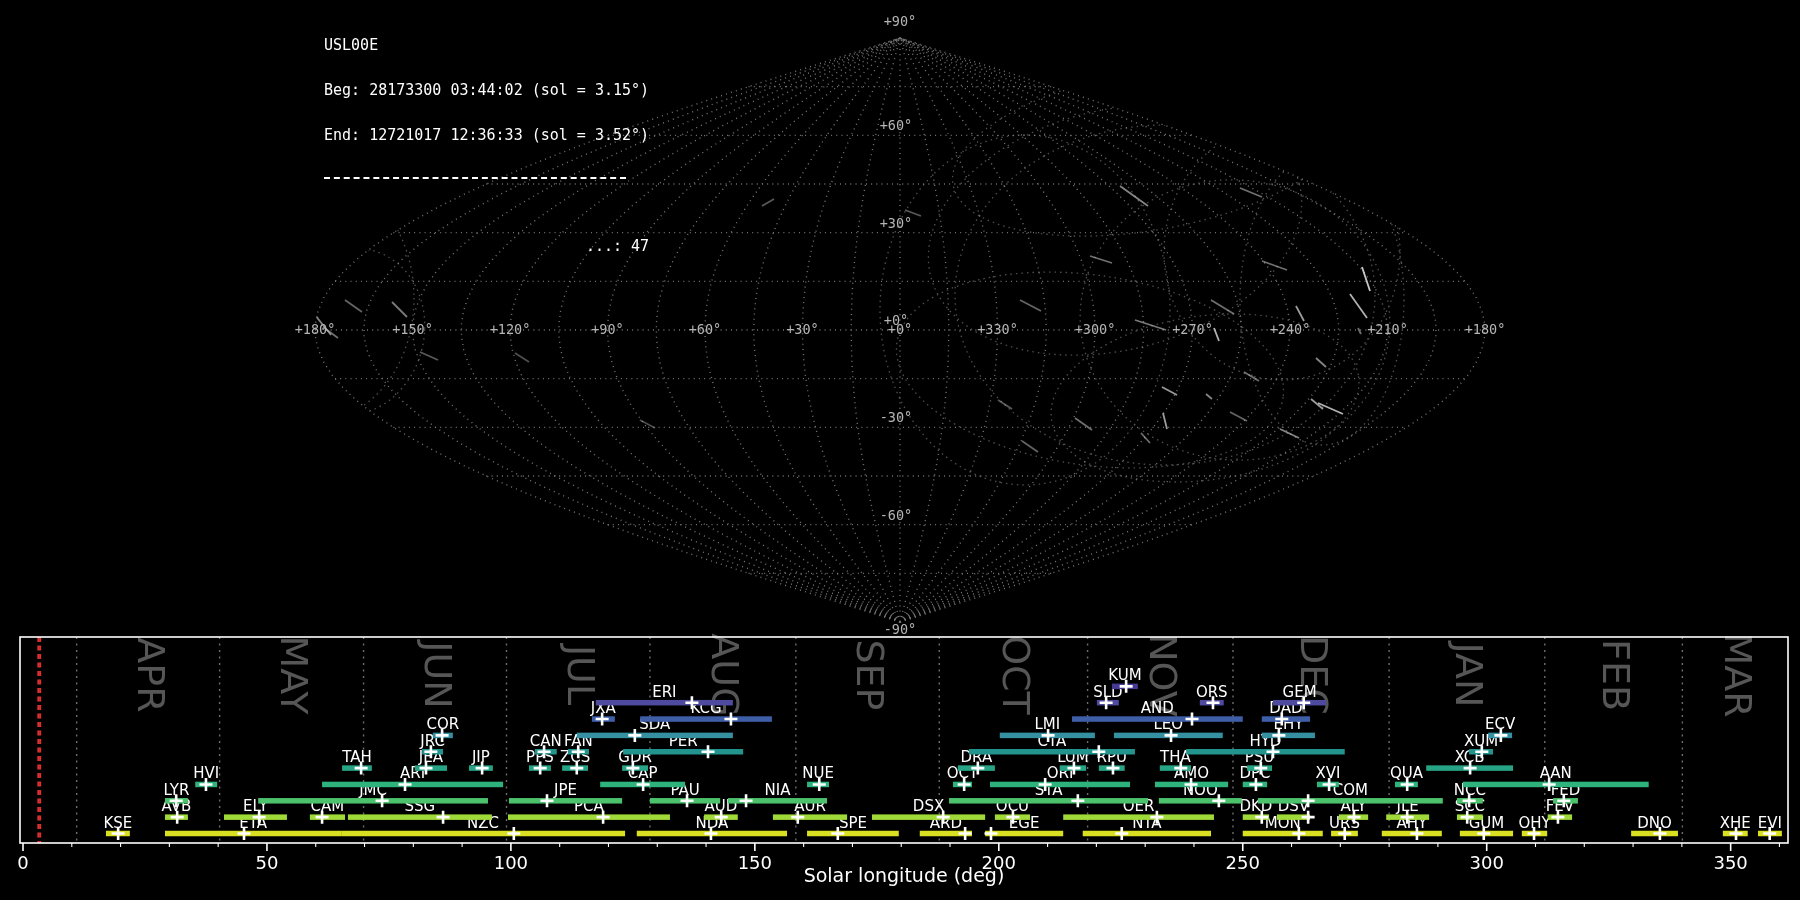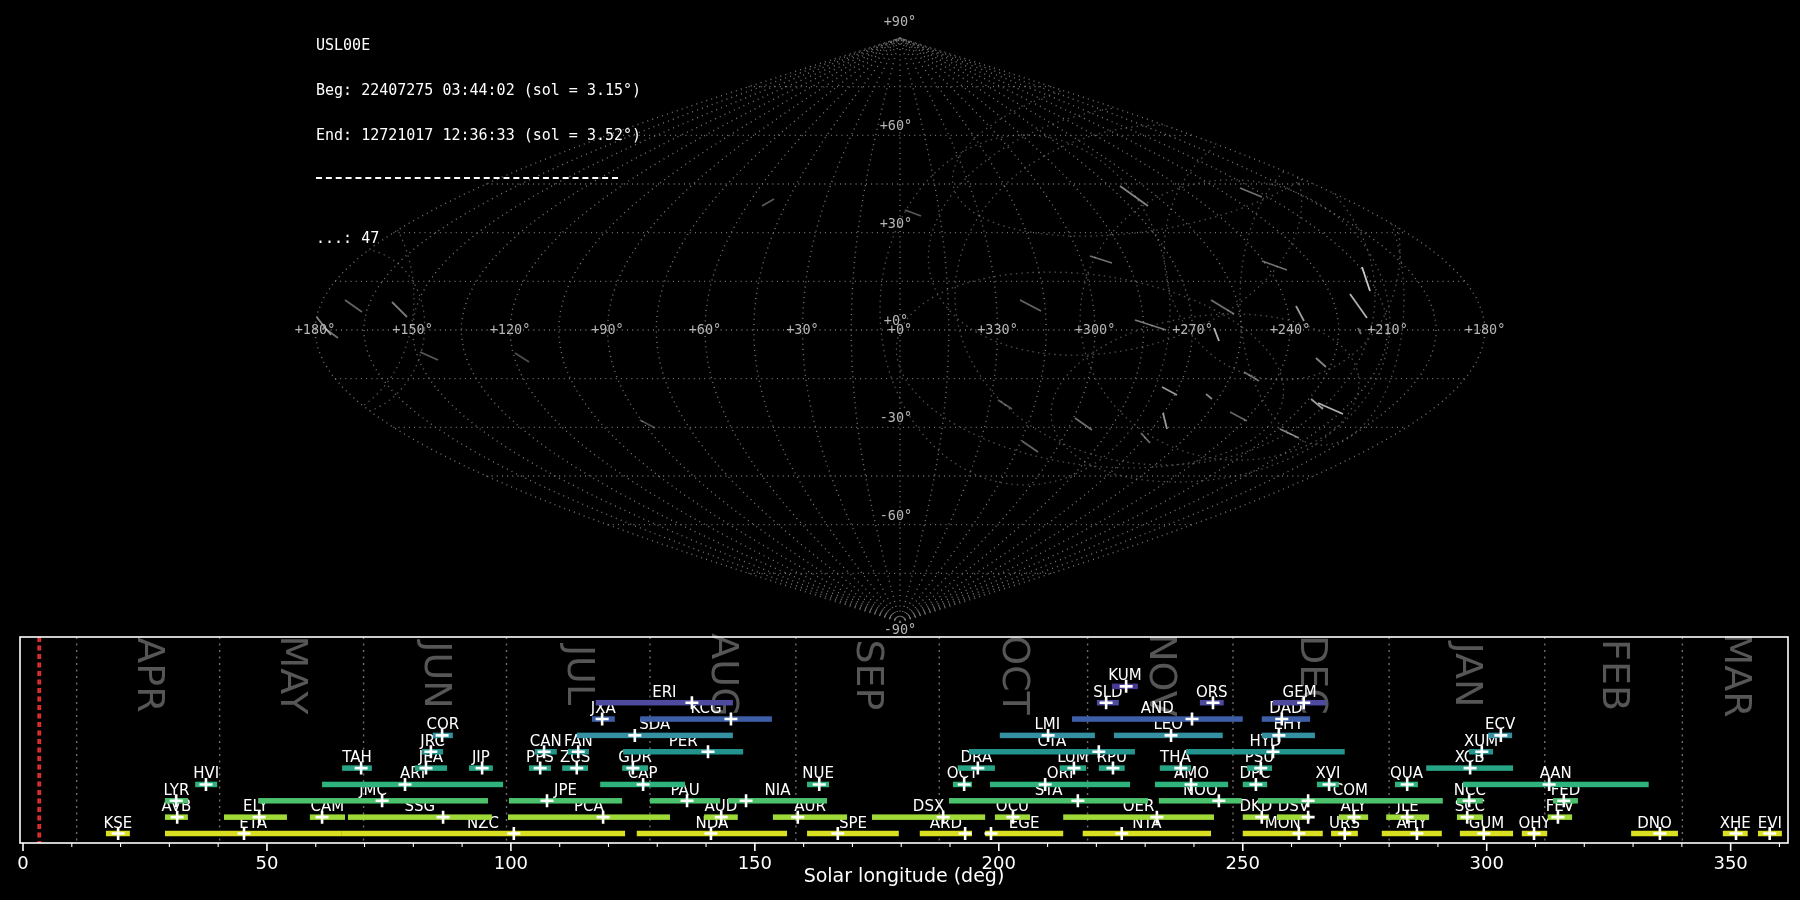--- a/index.html
+++ b/index.html
@@ -1,32 +1,32 @@
 <!DOCTYPE html>
 <html><head>
 <meta charset="utf-8">
 <style>
   html,body{margin:0;padding:0;background:#000;}
   body{width:1800px;height:900px;position:relative;overflow:hidden;
        font-family:"DejaVu Sans",sans-serif;}
-  #header-block{position:absolute;left:316px;top:8px;color:#fff;
+  #header-block{position:absolute;left:324px;top:8px;color:#fff;
     font-family:"DejaVu Sans Mono",monospace;font-size:15px;line-height:15px;
     white-space:pre;z-index:5;}
   #header-sep{border-top:2px dashed #fff;width:302px;margin:4px 0 6px 0;height:0;}
-  #header-count{margin-top:16px;}
+  #header-count{margin-top:24px;text-align:right;}
   svg{position:absolute;left:0;top:0;}
   text{font-family:"DejaVu Sans",sans-serif;}
   .maplab{font-family:"DejaVu Sans Mono",monospace;}
 </style>
 </head>
 <body>
 
 <div id="header-block">
   <div>USL00E</div>
-  <div>Beg: 22407275 03:44:02 (sol = 3.15°)</div>
+  <div>Beg: 28173300 03:44:02 (sol = 3.15°)</div>
   <div>End: 12721017 12:36:33 (sol = 3.52°)</div>
   <div id="header-sep"></div>
   <div id="header-count">...: 47</div>
 </div>
 
 <svg id="plot" width="1800" height="900" viewBox="0 0 1800 900">
     <g>
       <g stroke="#a8a8a8" stroke-width="1.4" stroke-dasharray="1 4.2" fill="none" opacity="0.7">
         <line x1="748.5908586150254" y1="573.3333333333334" x2="1051.4091413849746" y2="573.3333333333334"></line>
         <line x1="607.5" y1="524.6666666666666" x2="1192.5" y2="524.6666666666666"></line>

